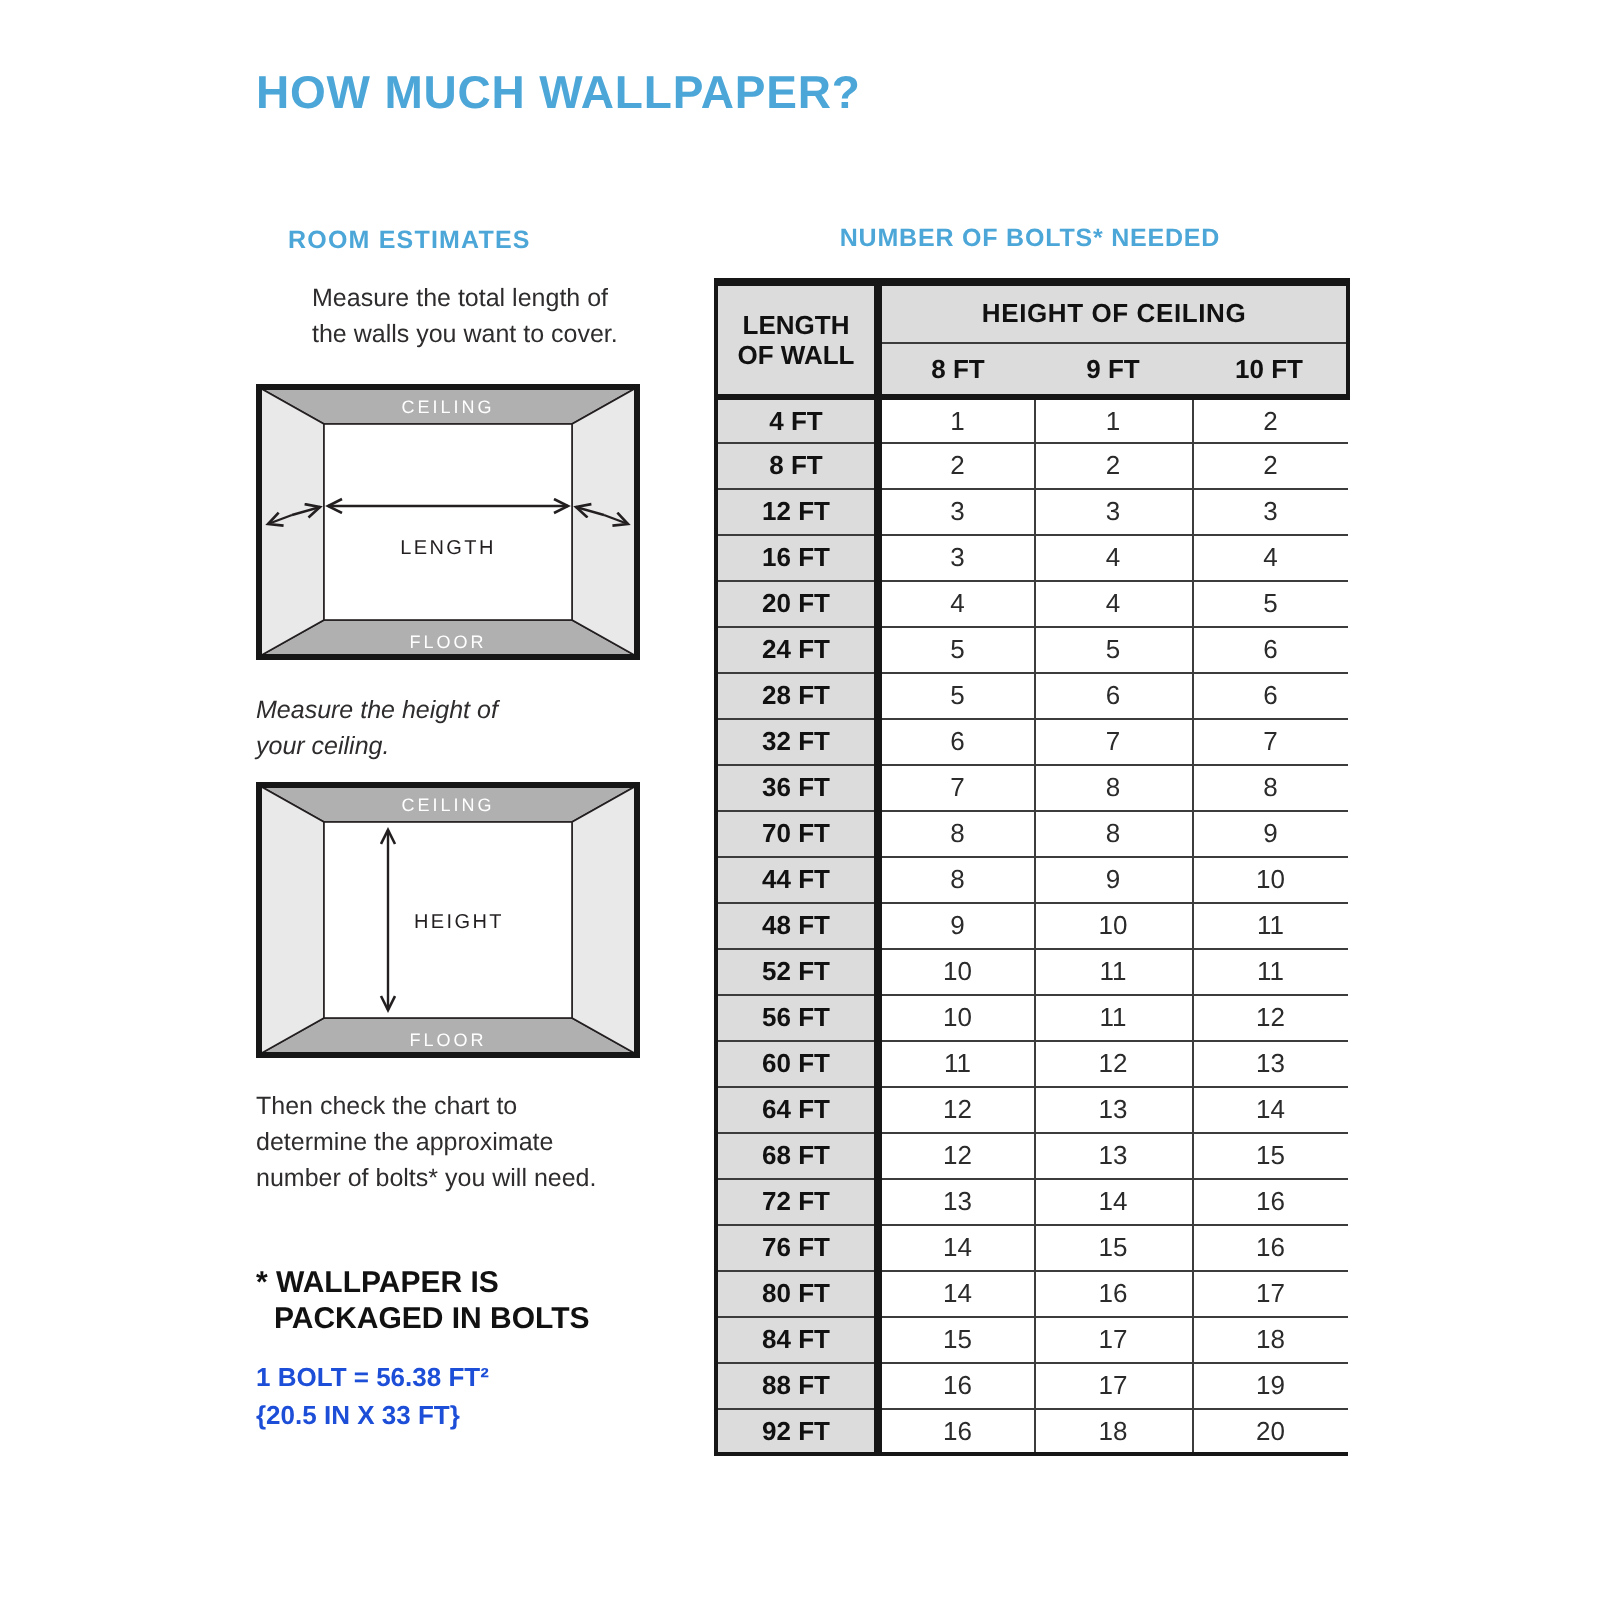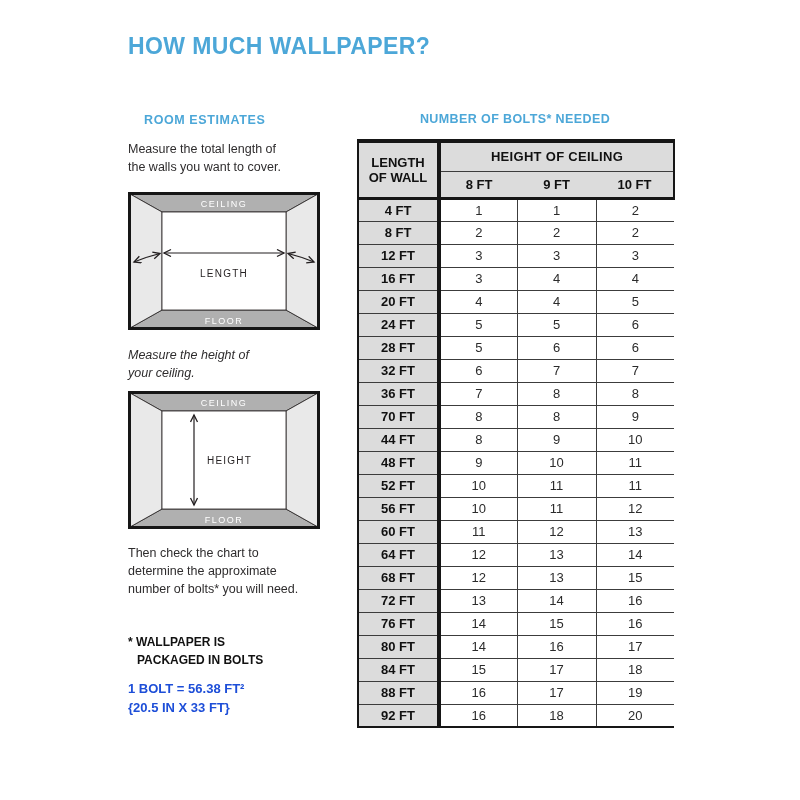--- a/index.html
+++ b/index.html
@@ -21,31 +21,31 @@
     font-size:23px;font-weight:bold;letter-spacing:.4px;color:var(--accent);
   }
   .section-heading{
     font-size:12.5px;font-weight:bold;letter-spacing:.6px;color:var(--accent);
   }
   #room-heading{position:absolute;left:128px;top:113px;padding-left:16px;}
   .step-text{
     position:absolute;left:128px;width:220px;
     font-size:12.5px;line-height:18px;color:#2e2c2d;white-space:pre-line;
   }
-  #step1{top:140px;}
+  #step1{top:140px;margin-left:28px;}
   #step2{top:346px;font-style:italic;}
   #step3{top:544px;}
 
   .diagram{position:absolute;left:128px;}
   #diagram1{top:192px;}
   #diagram2{top:391px;}
 
   .footnote{
     position:absolute;left:128px;top:633px;
-    font-size:12px;font-weight:bold;line-height:18px;color:#111;
+    font-size:15px;font-weight:bold;line-height:18px;color:#111;
   }
   .footnote .indent{padding-left:9px;}
   .bolt-spec{
     position:absolute;left:128px;top:679px;
     font-size:13px;font-weight:bold;line-height:19px;color:#1d4ed8;
   }
 
   .table-title{
     position:absolute;left:357px;top:112px;width:316px;
     text-align:center;font-size:12.5px;font-weight:bold;letter-spacing:.4px;color:var(--accent);

